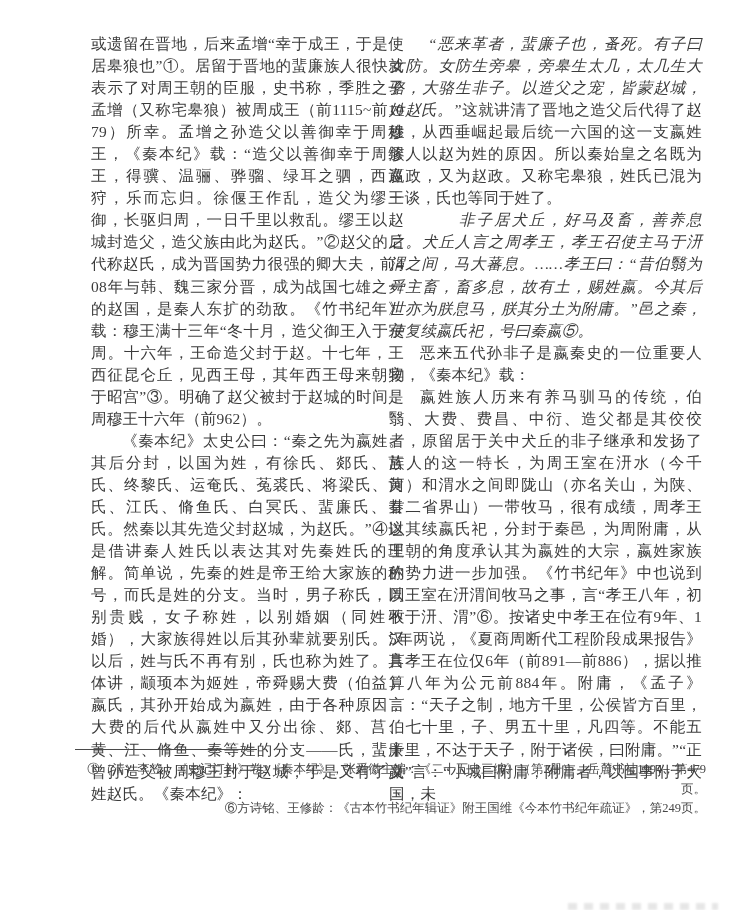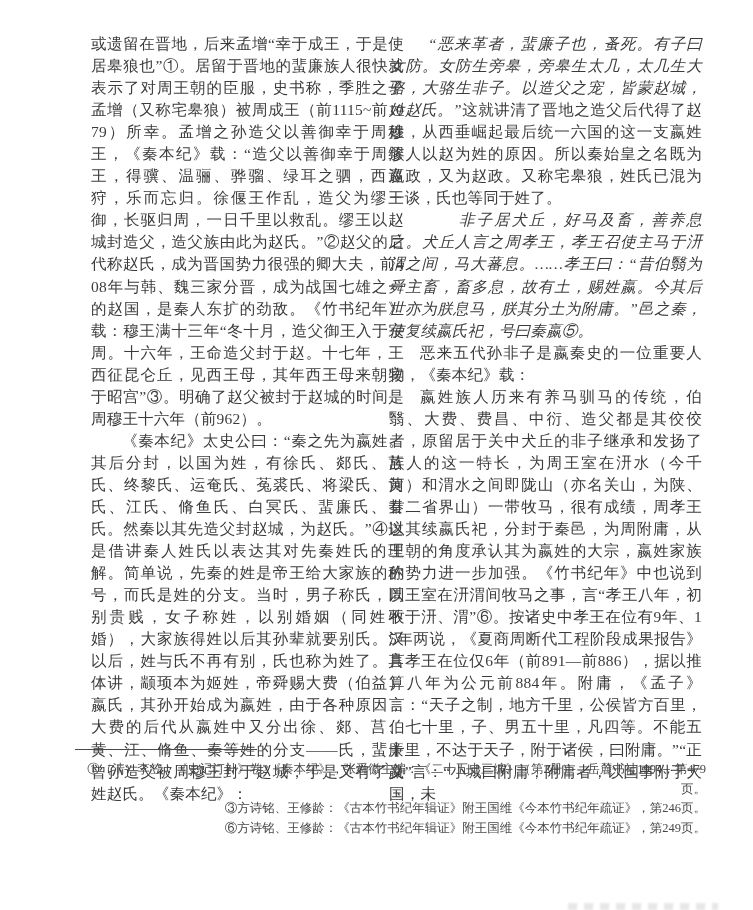--- a/index.html
+++ b/index.html
@@ -87,19 +87,18 @@
       <p><span class="quote">“恶来革者，蜚廉子也，蚤死。有子曰女防。女防生旁皋，旁皋生太几，太几生大骆，大骆生非子。以造父之宠，皆蒙赵城，姓赵氏。”</span><span>这就讲清了晋地之造父后代得了赵姓，从西垂崛起最后统一六国的这一支嬴姓族人以赵为姓的原因。所以秦始皇之名既为嬴政，又为赵政。又称宅皋狼，姓氏已混为一谈，氏也等同于姓了。</span></p>
       <p class="indent"><span class="quote">非子居犬丘，好马及畜，善养息之。犬丘人言之周孝王，孝王召使主马于汧渭之间，马大蕃息。……孝王曰：“昔伯翳为舜主畜，畜多息，故有土，赐姓嬴。今其后世亦为朕息马，朕其分土为附庸。”邑之秦，使复续嬴氏祀，号曰秦嬴⑤。</span></p>
       <p class="indent"><span>恶来五代孙非子是嬴秦史的一位重要人物，《秦本纪》载：</span></p>
       <p class="indent"><span>嬴姓族人历来有养马驯马的传统，伯翳、大费、费昌、中衍、造父都是其佼佼者，原留居于关中犬丘的非子继承和发扬了族人的这一特长，为周王室在汧水（今千河）和渭水之间即陇山（亦名关山，为陕、甘二省界山）一带牧马，很有成绩，周孝王以其续嬴氏祀，分封于秦邑，为周附庸，从王朝的角度承认其为嬴姓的大宗，嬴姓家族的势力进一步加强。《竹书纪年》中也说到周王室在汧渭间牧马之事，言“孝王八年，初牧于汧、渭”⑥。按诸史中孝王在位有9年、15年两说，《夏商周断代工程阶段成果报告》言孝王在位仅6年（前891—前886），据以推算八年为公元前884年。附庸，《孟子》言：“天子之制，地方千里，公侯皆方百里，伯七十里，子、男五十里，凡四等。不能五十里，不达于天子，附于诸侯，曰附庸。”“正义”言：“小城曰附庸，附庸者，以国事附于大国，未</span></p>
     </div>
 
   <div class="footnote-rule"></div>
 
   <div class="footnotes">
       <p>①（清）李笠：《史记订补》卷2《秦本纪》，张舜徽主编：《二十五史三编》（第2册），岳麓书社1994，第479页。</p>
-      <p>③方诗铭、王修龄：《古本竹书纪年辑证》附王国维《今本竹书纪年疏证》，第246页。</p>
       <p>⑥方诗铭、王修龄：《古本竹书纪年辑证》附王国维《今本竹书纪年疏证》，第249页。</p>
     </div>
 
   <div class="edge-artifact"></div>
 
 </div>
 
 </body></html>

